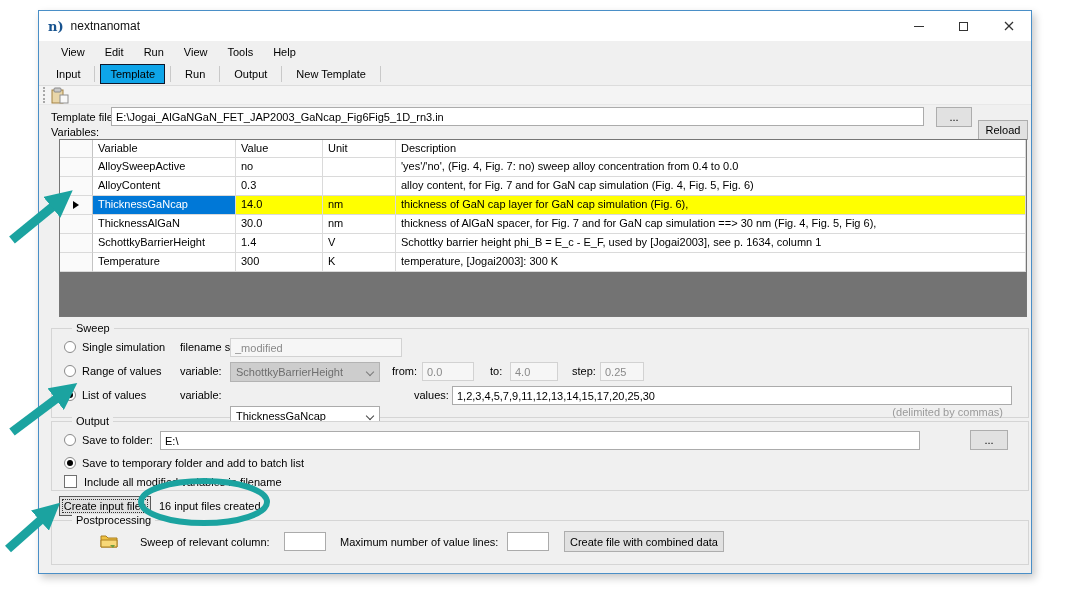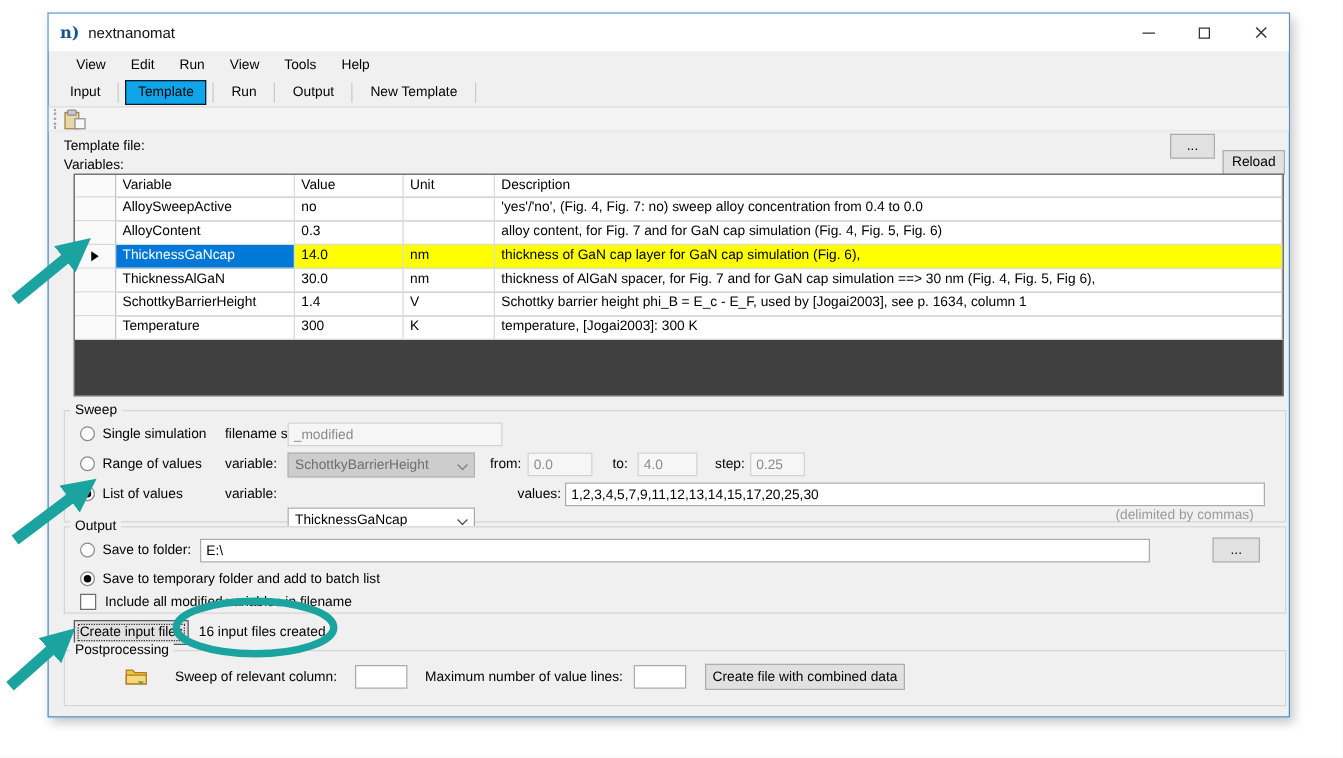--- a/index.html
+++ b/index.html
@@ -34,31 +34,31 @@
   .filerow { position: absolute; left: 12px; top: 96px; right: 10px; height: 20px; }
   .filerow label { position: absolute; left: 0; top: 4px; }
   .txt { border: 1px solid #ababab; background: #fff; font-family: "Liberation Sans", sans-serif; font-size: 11px; padding: 1px 4px; height: 19px; }
   .txt.disabled { background: #f6f6f6; color: #8a8a8a; border-color: #d2d2d2; }
   .file-input { position: absolute; left: 60px; top: 0; width: 813px; }
   .btn { background: #e1e1e1; border: 1px solid #adadad; font-family: "Liberation Sans", sans-serif; font-size: 11px; height: 20px; text-align: center; }
   .browse-btn { position: absolute; left: 885px; top: 0; width: 36px; }
   .reload-btn { position: absolute; left: 927px; top: 0; width: 50px; margin-top: 13px; }
   .vars-label { position: absolute; left: 12px; top: 115px; }
   
-  .vtable { position: absolute; left: 20px; top: 128px; width: 968px; height: 178px; border: 1px solid #767676; background: #404040; overflow: hidden; }
+  .vtable { position: absolute; left: 20px; top: 128px; width: 968px; height: 178px; border: 1px solid #767676; background: #737373; overflow: hidden; }
   .trow { display: grid; grid-template-columns: 33px 143px 87px 73px 1fr; height: 19px; background: #fff; }
   .trow.head { height: 18px; }
   .tcell { border-right: 1px solid #dadada; border-bottom: 1px solid #dadada; padding: 2px 4px 0 5px; white-space: nowrap; overflow: hidden; }
   .rowhdr { background: #fafafa; border-right: 1px solid #c4c4c4; display: flex; align-items: center; justify-content: center; padding: 0; }
   .tri { width: 0; height: 0; border-left: 6px solid #000; border-top: 4px solid transparent; border-bottom: 4px solid transparent; }
   .sel-name { background: #0078d7; color: #fff; }
   .sel-val { background: #ffff00; }
   
   .group { position: absolute; left: 12px; width: 978px; border: 1px solid #d5d5d5; background: #f0f0f0; }
-  .group-label { position: absolute; top: -7px; left: 4px; background: #f0f0f0; padding: 0 4px; }
+  .group-label { position: absolute; top: -7px; left: 20px; background: #f0f0f0; padding: 0 4px; }
   .g-sweep { top: 317px; height: 90px; }
   .g-output { top: 410px; height: 70px; }
   .g-post { top: 509px; height: 45px; }
   .abs { position: absolute; }
   .radio { width: 12px; height: 12px; border: 1px solid #8a8a8a; border-radius: 50%; background: #fff; display: inline-block; }
   .radio.checked::after { content: ''; display: block; width: 6px; height: 6px; margin: 2px; border-radius: 50%; background: #000; }
   .checkbox { width: 13px; height: 13px; border: 1px solid #707070; background: #fff; display: inline-block; }
   .combo { position: relative; border: 1px solid #ababab; background: #fff; height: 20px; padding: 3px 18px 0 5px; white-space: nowrap; overflow: hidden; }
   .combo .arrow { position: absolute; right: 6px; top: 6px; width: 6px; height: 6px; border-right: 1px solid #444; border-bottom: 1px solid #444; transform: rotate(45deg); }
   .combo.disabled { background: #cdcdcd; color: #6e6e6e; border-color: #b3b3b3; }
@@ -122,20 +122,21 @@
     <span class="grip"></span>
     <svg width="19" height="17">
       <rect x="1" y="3" width="11" height="13" fill="#e9d6a9" stroke="#a38242"></rect>
       <rect x="3" y="1" width="7" height="4" rx="1" fill="#c9c9c9" stroke="#8a8a8a"></rect>
       <rect x="9" y="8" width="8" height="8" fill="#f8f8f8" stroke="#909090"></rect>
     </svg>
   </div>
 
   <div class="filerow">
     <label>Template file:</label>
+    <input class="txt file-input" value="E:\Jogai_AlGaNGaN_FET_JAP2003_GaNcap_Fig6Fig5_1D_rn3.in" style="">
     <button class="btn browse-btn">...</button>
     <button class="btn reload-btn">Reload</button>
   </div>
 
   <div class="vars-label">Variables:</div>
 
   <div class="vtable">
     <div class="trow head">
       <div class="tcell rowhdr"></div>
       <div class="tcell">Variable</div>

